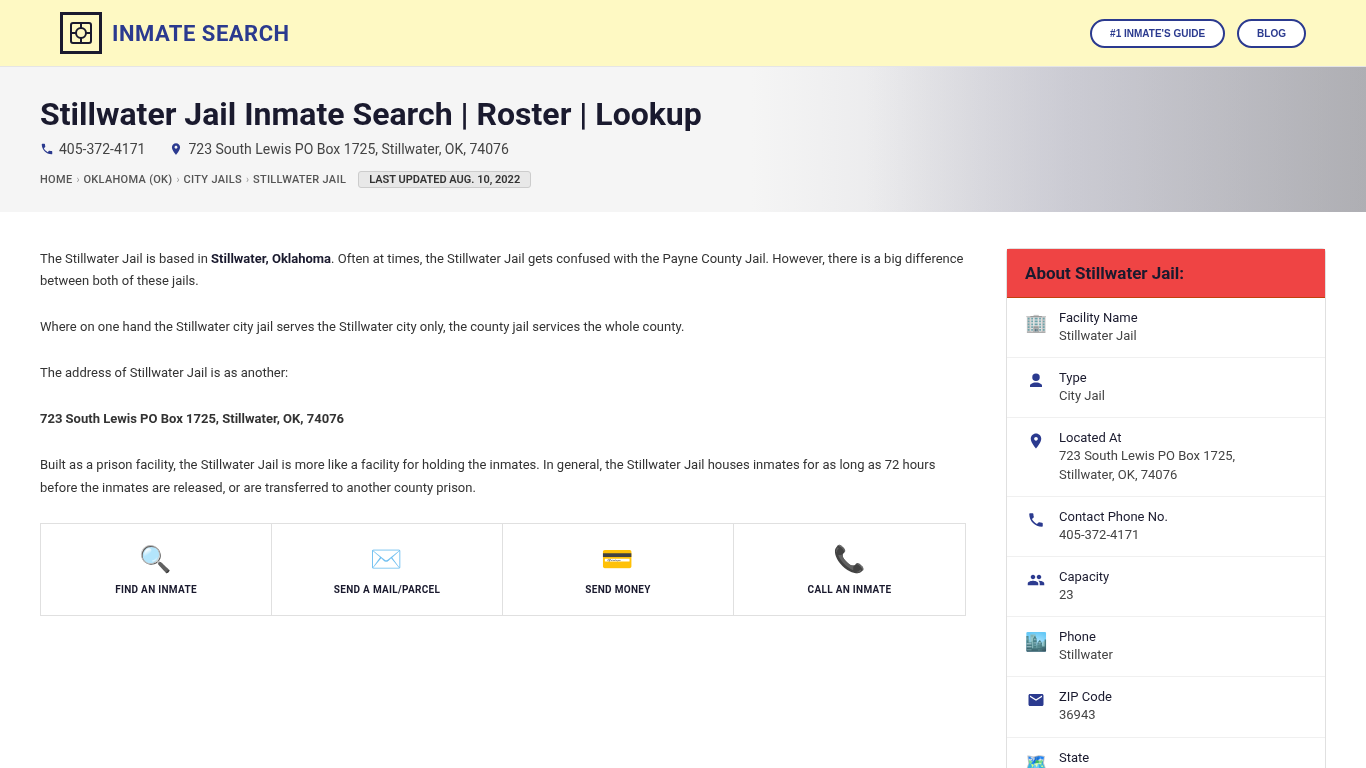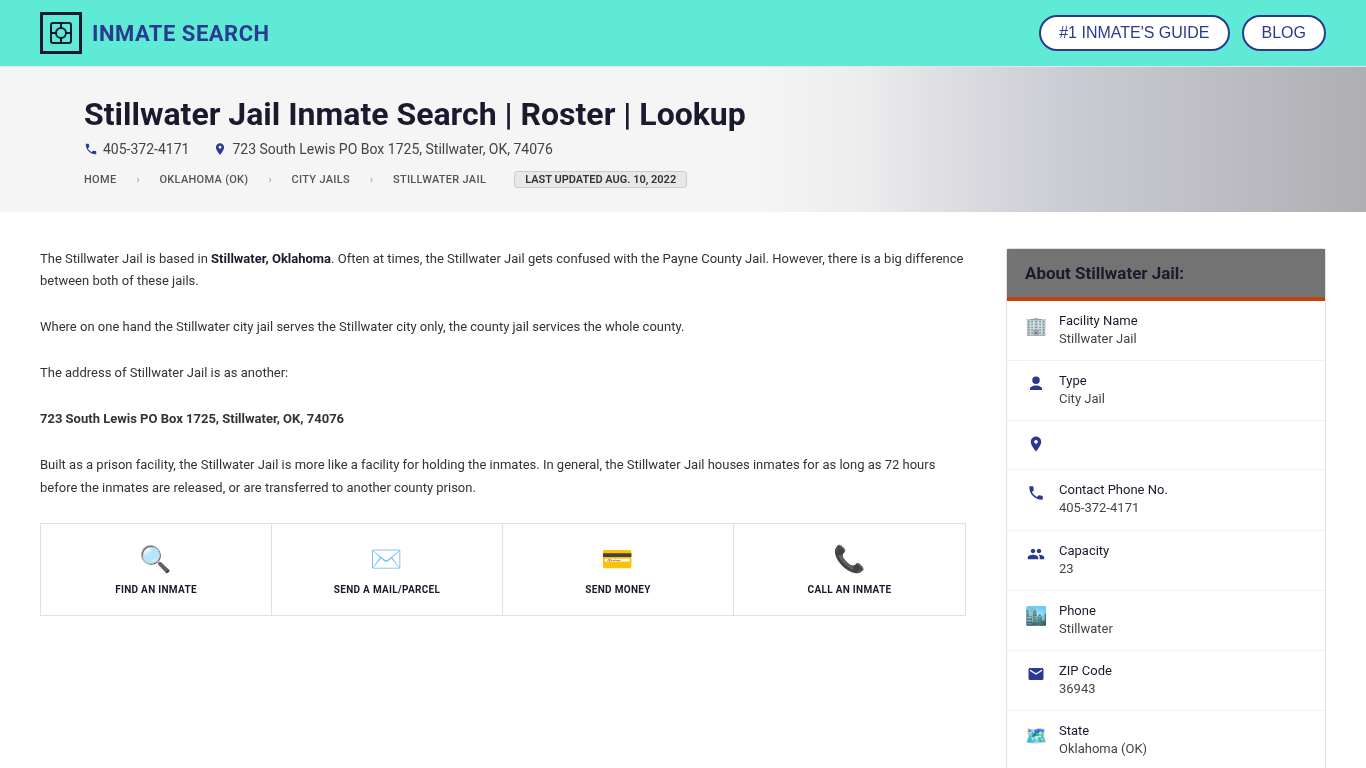--- a/index.html
+++ b/index.html
@@ -3,23 +3,23 @@
   <meta charset="utf-8">
   <style>
     * { box-sizing: border-box; margin: 0; padding: 0; }
     body { font-family: -apple-system, BlinkMacSystemFont, 'Segoe UI', Roboto, sans-serif; color: #333; background: #fff; }
 
     
     .header {
       display: flex;
       align-items: center;
       justify-content: space-between;
-      padding: 12px 40px;
+      padding: 12px 60px;
       border-bottom: 1px solid #e5e5e5;
-      background: #5eead4;
+      background: #fef9c3;
     }
     .logo-area {
       display: flex;
       align-items: center;
       gap: 10px;
     }
     .logo-icon {
       width: 42px;
       height: 42px;
       border: 3px solid #1a1a2e;
@@ -38,41 +38,41 @@
       display: flex;
       gap: 12px;
       align-items: center;
     }
     .btn-outline {
       border: 2px solid #2b3a8f;
       color: #2b3a8f;
       background: #fff;
       padding: 7px 18px;
       border-radius: 20px;
-      font-size: 16px;
-      font-weight: 400;
+      font-size: 10px;
+      font-weight: 700;
       cursor: pointer;
     }
 
     
     .hero {
       position: relative;
       background: linear-gradient(to right, #f5f5f5 55%, #c8c8d0 100%);
       min-height: 145px;
       padding: 28px 40px 20px 40px;
       overflow: hidden;
     }
     .hero-bg {
       position: absolute;
       right: 0; top: 0;
       width: 500px; height: 100%;
       background: linear-gradient(to right, transparent 0%, #b0b0be 40%, #888 100%);
       opacity: 0.4;
     }
-    .hero-content { position: relative; z-index: 1; margin-left: 44px; }
+    .hero-content { position: relative; z-index: 1; }
     .hero h1 {
       font-size: 32px;
       font-weight: 700;
       color: #1a1a2e;
       margin-bottom: 8px;
     }
     .hero-meta {
       display: flex;
       gap: 24px;
       margin-bottom: 14px;
@@ -80,21 +80,21 @@
       color: #444;
     }
     .hero-meta span {
       display: flex;
       align-items: center;
       gap: 5px;
     }
     .breadcrumb {
       display: flex;
       align-items: center;
-      gap: 16px;
+      gap: 0;
       font-size: 11px;
       color: #555;
     }
     .breadcrumb-item {
       color: #555;
       font-size: 11px;
       font-weight: 500;
       text-transform: uppercase;
       letter-spacing: 0.3px;
     }
@@ -172,26 +172,26 @@
     .sidebar {
       width: 320px;
       flex-shrink: 0;
     }
     .sidebar-card {
       border: 1px solid #e0e0e0;
       border-radius: 4px;
       background: #fff;
     }
     .sidebar-title {
-      background: #737373;
+      background: #ef4444;
       padding: 14px 18px;
       font-size: 17px;
       font-weight: 700;
       color: #1a1a2e;
-      border-bottom: 4px solid #c2410c;
+      border-bottom: 1px solid #c2410c;
     }
     .sidebar-row {
       display: flex;
       align-items: flex-start;
       gap: 12px;
       padding: 12px 18px;
       border-bottom: 1px solid #f0f0f0;
     }
     .sidebar-row:last-child { border-bottom: none; }
     .sidebar-row-icon {
@@ -323,20 +323,24 @@
           <div class="sidebar-row-value">City Jail</div>
         </div>
       </div>
 
       <div class="sidebar-row">
         <span class="sidebar-row-icon">
           <svg width="18" height="18" viewBox="0 0 24 24" fill="#2b3a8f">
               <path d="M12 2C8.13 2 5 5.13 5 9c0 5.25 7 13 7 13s7-7.75 7-13c0-3.87-3.13-7-7-7zm0 9.5c-1.38 0-2.5-1.12-2.5-2.5s1.12-2.5 2.5-2.5 2.5 1.12 2.5 2.5-1.12 2.5-2.5 2.5z"></path>
             </svg>
         </span>
+        <div class="sidebar-row-content">
+          <div class="sidebar-row-label">Located At</div>
+          <div class="sidebar-row-value">723 South Lewis PO Box 1725,<br>Stillwater, OK, 74076</div>
+        </div>
       </div>
 
       <div class="sidebar-row">
         <span class="sidebar-row-icon">
           <svg width="18" height="18" viewBox="0 0 24 24" fill="#2b3a8f">
               <path d="M6.6 10.8c1.4 2.8 3.8 5.1 6.6 6.6l2.2-2.2c.3-.3.7-.4 1-.2 1.1.4 2.3.6 3.6.6.6 0 1 .4 1 1V20c0 .6-.4 1-1 1-9.4 0-17-7.6-17-17 0-.6.4-1 1-1h3.5c.6 0 1 .4 1 1 0 1.3.2 2.5.6 3.6.1.3 0 .7-.2 1L6.6 10.8z"></path>
             </svg>
         </span>
         <div class="sidebar-row-content">
           <div class="sidebar-row-label">Contact Phone No.</div>

